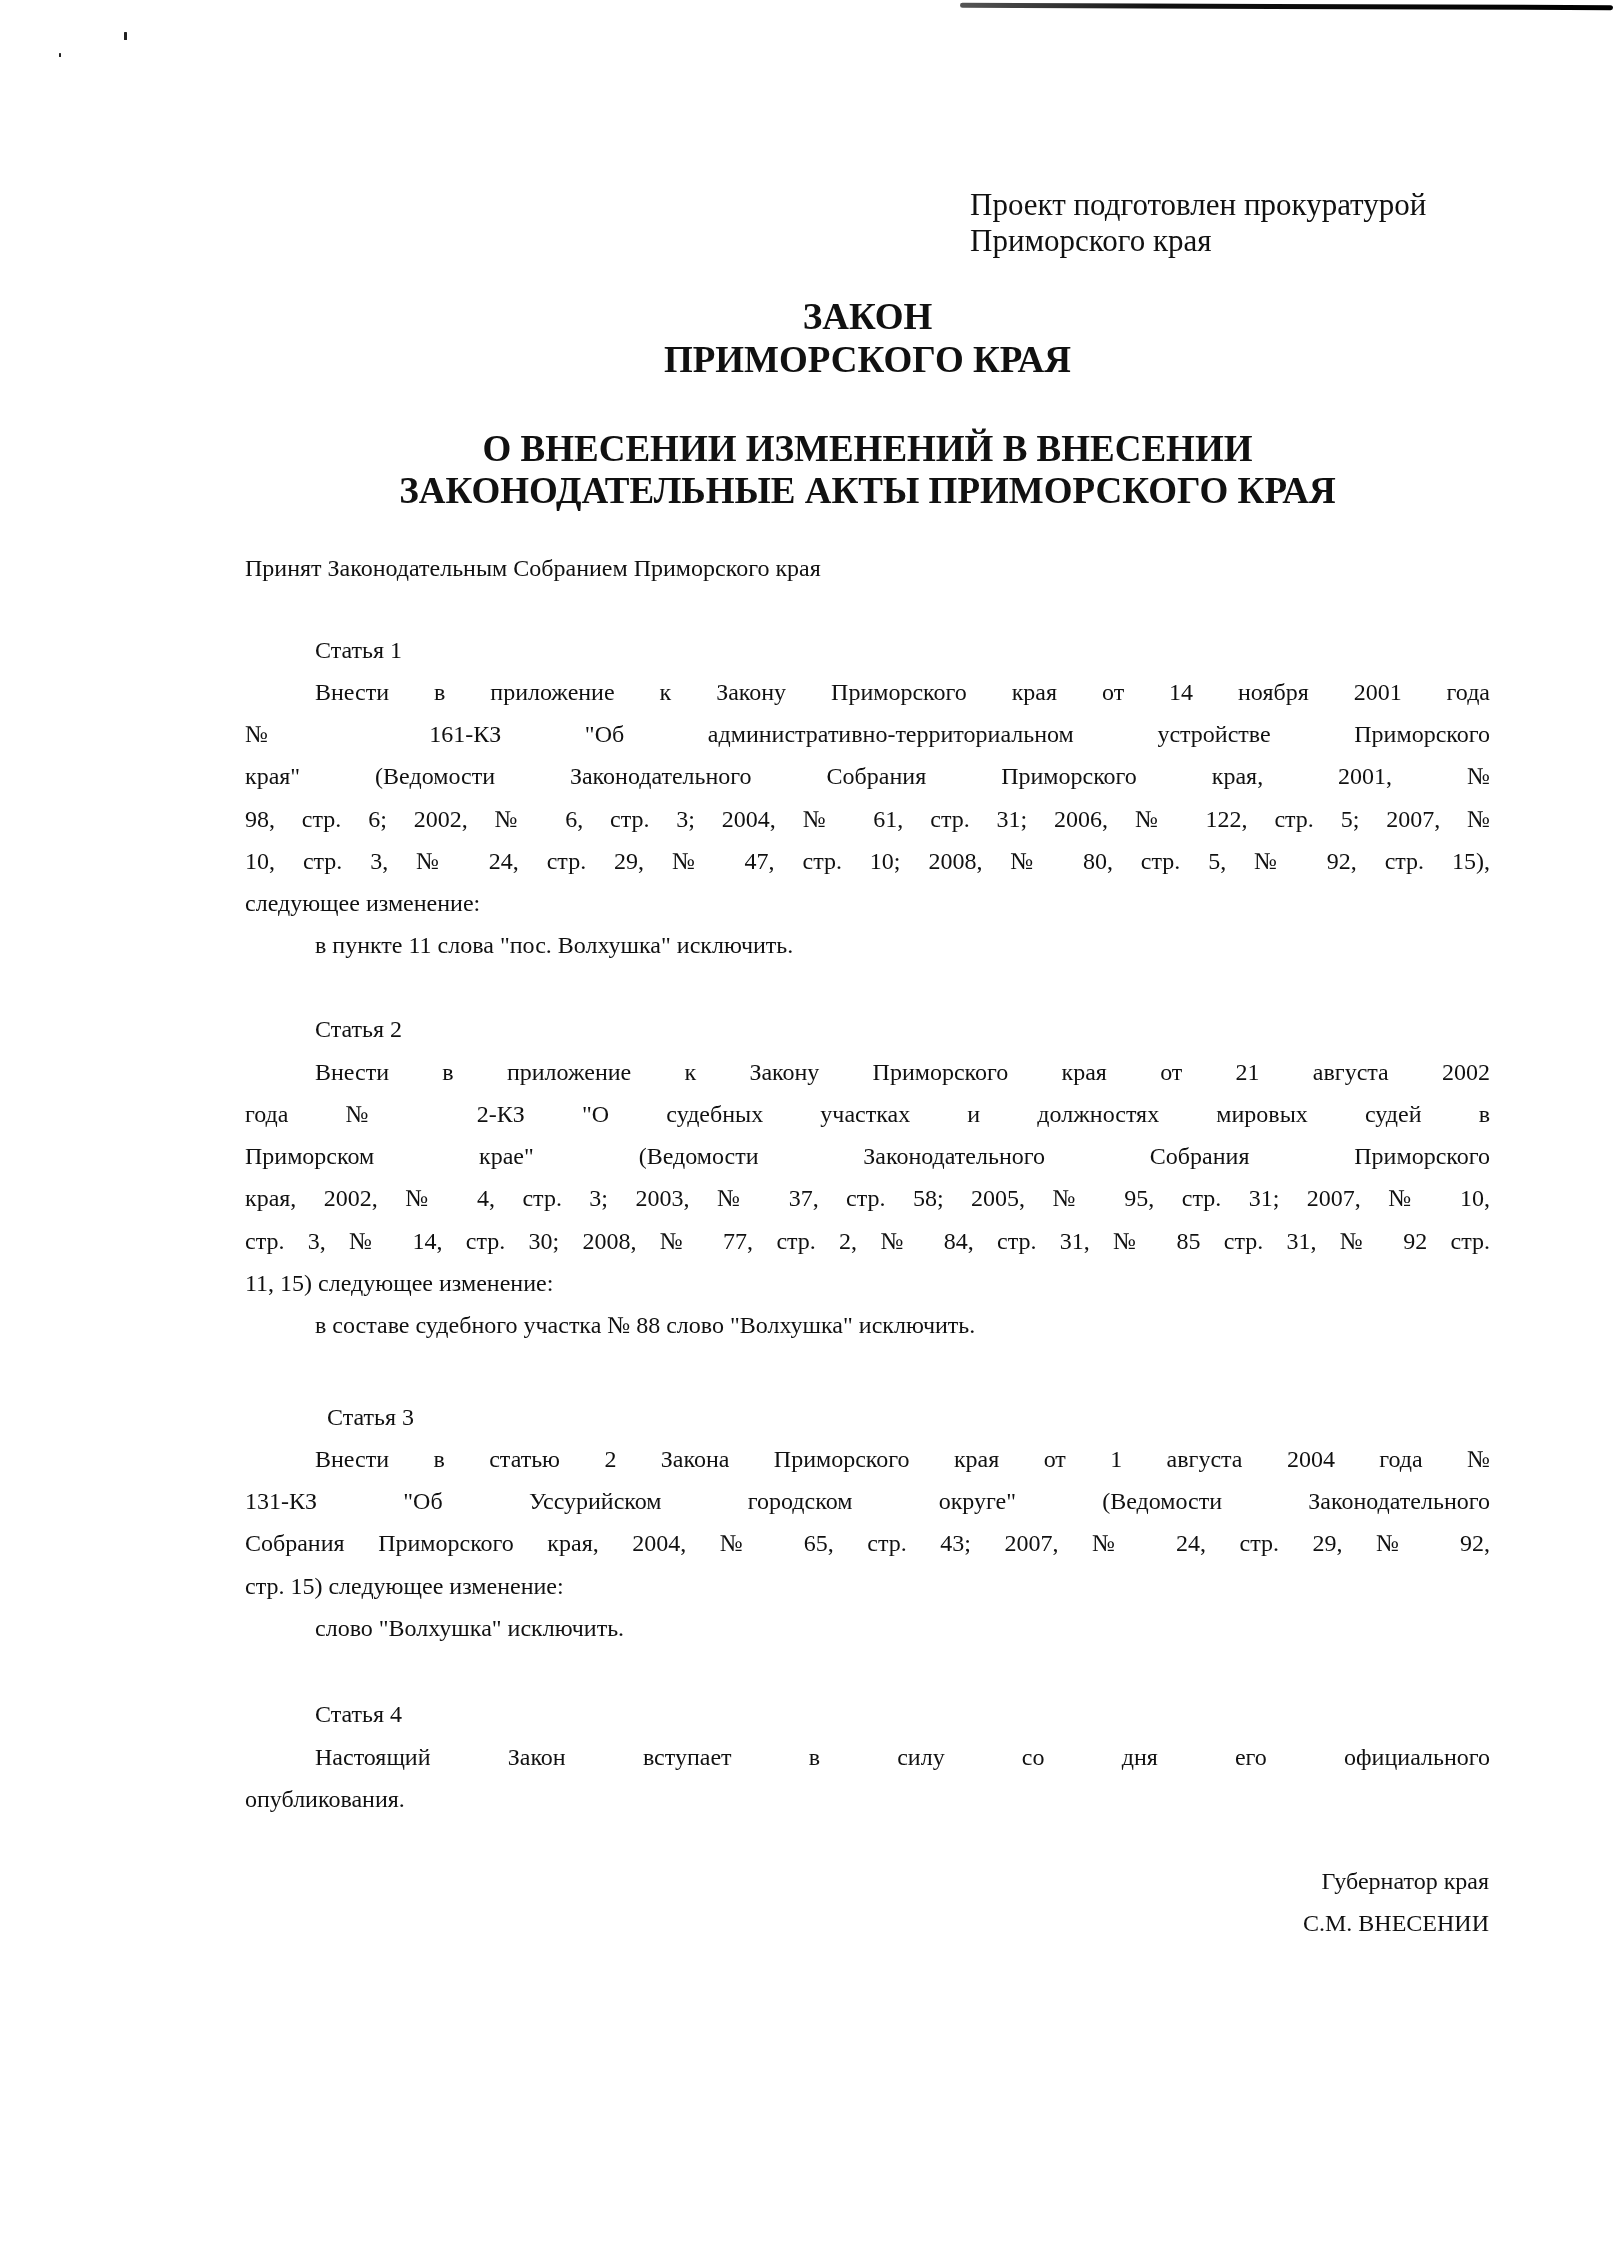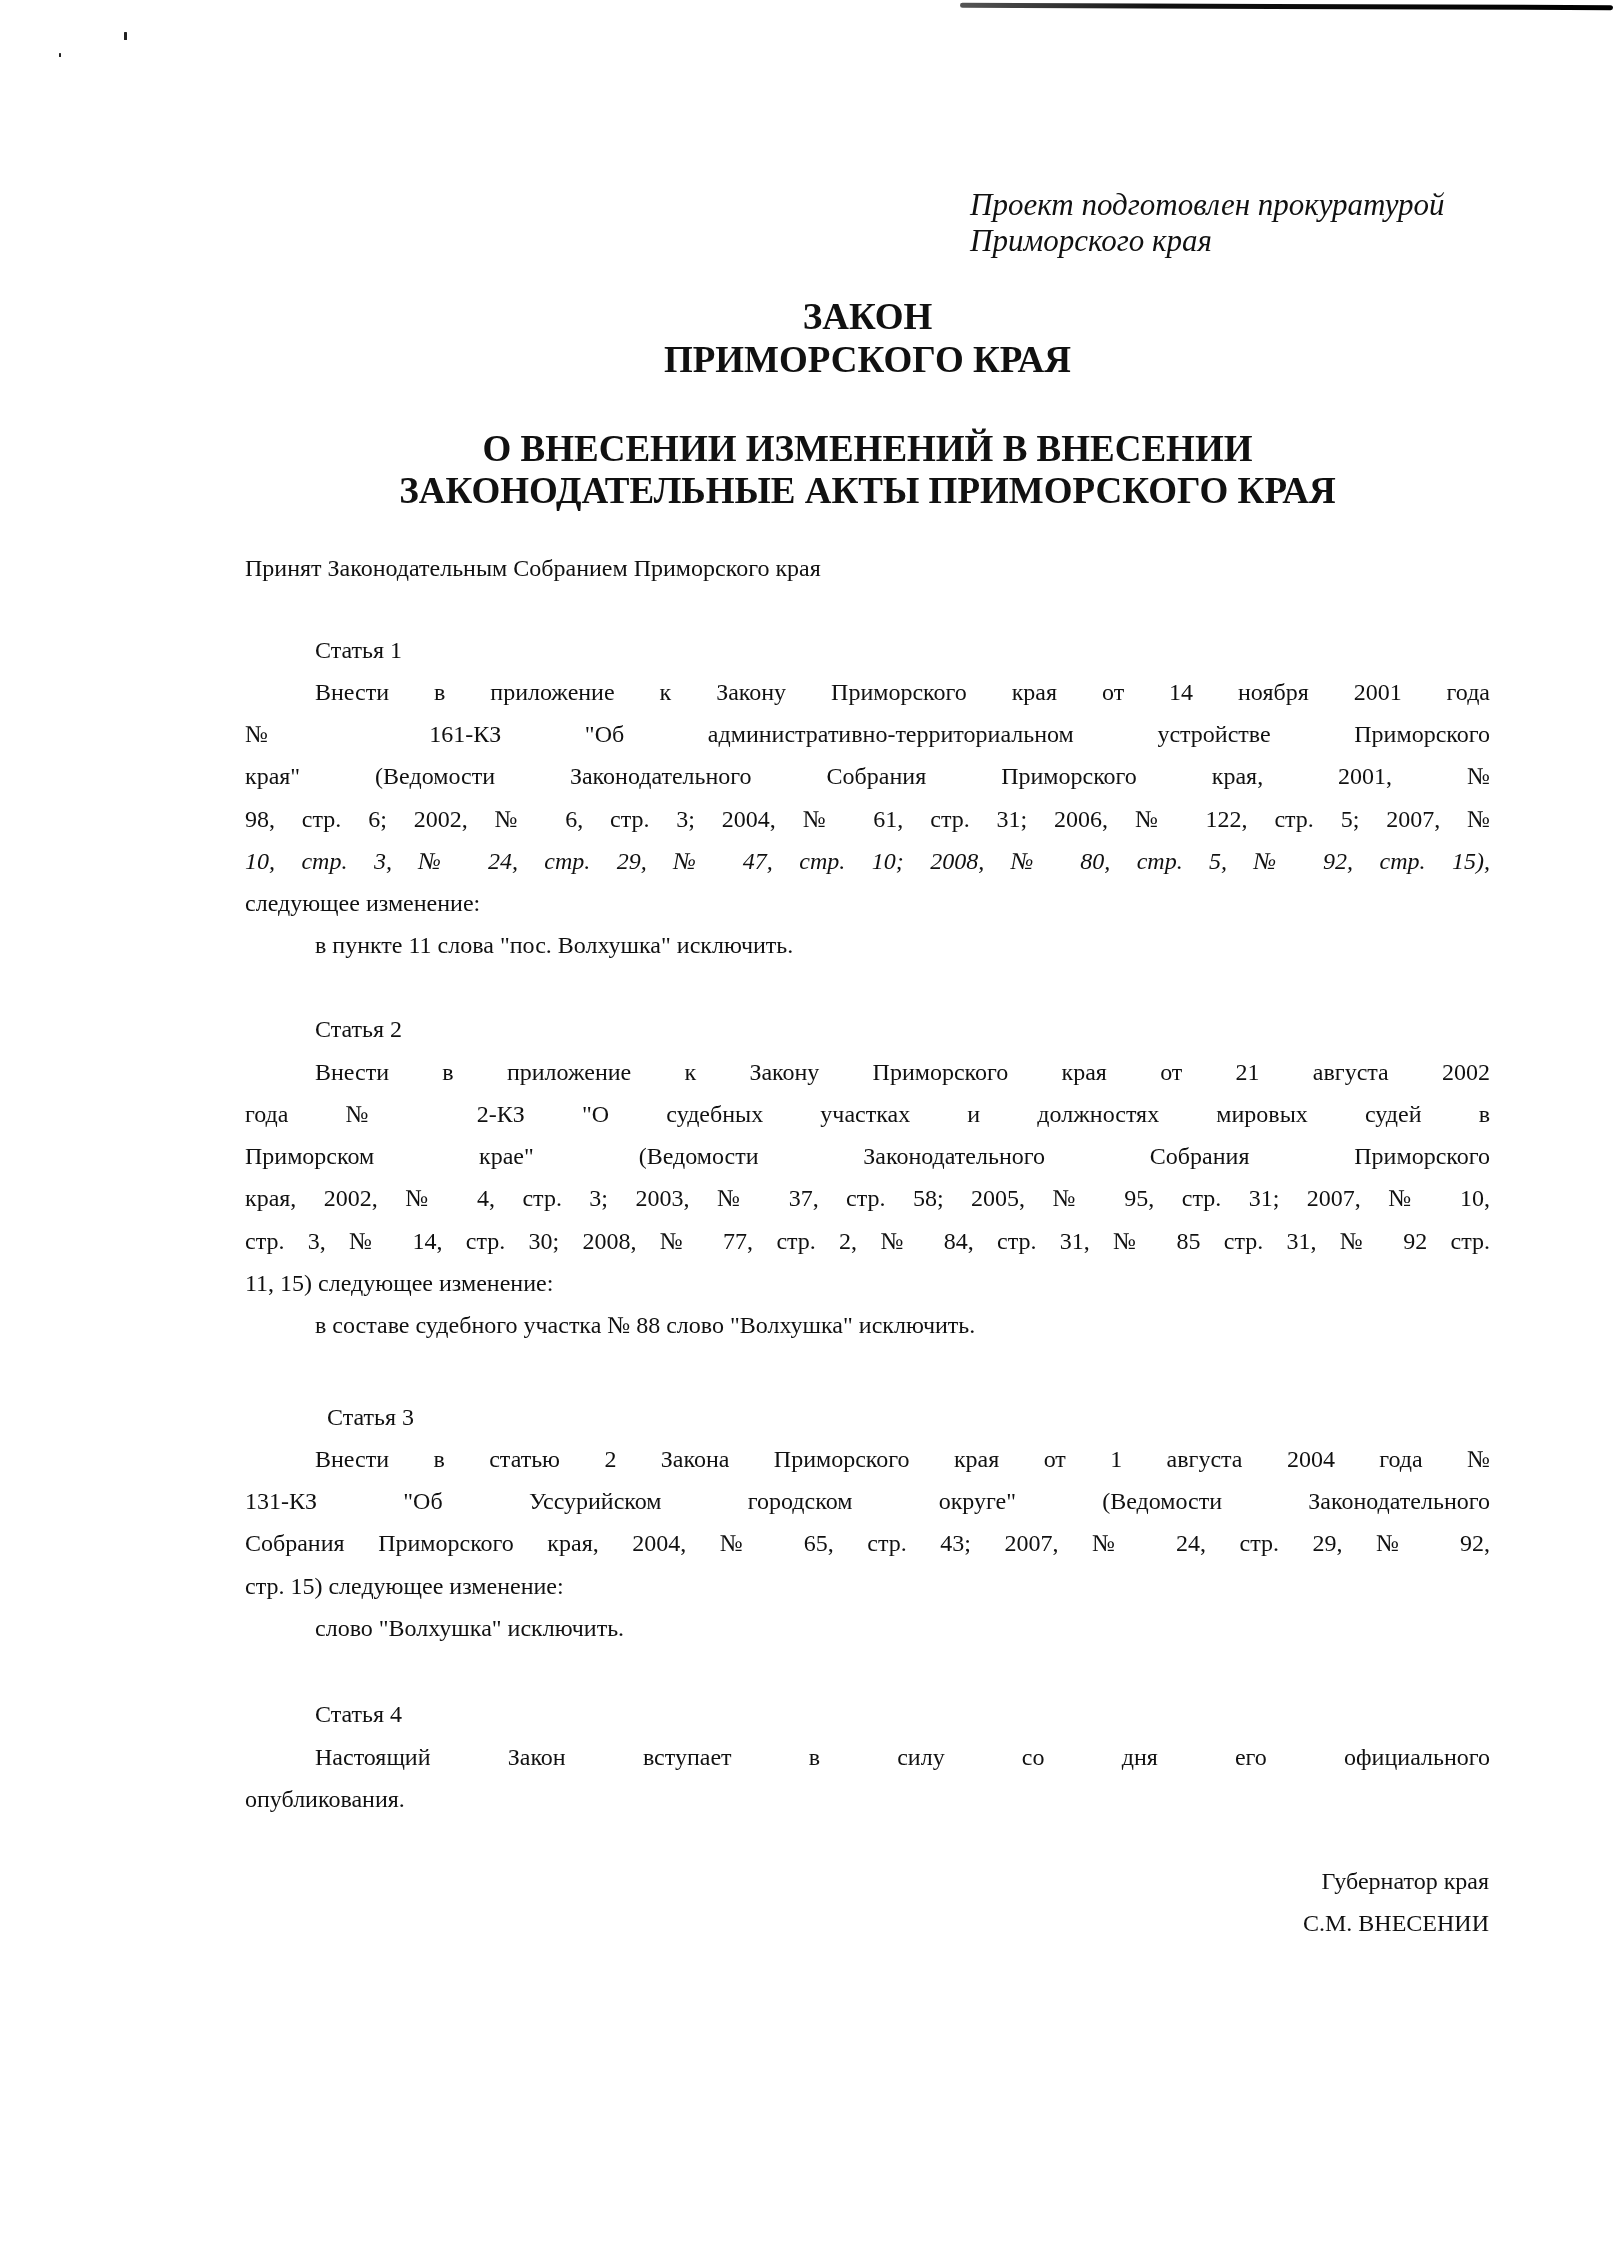--- a/index.html
+++ b/index.html
@@ -8,21 +8,21 @@
   .page { position: absolute; left: 0; top: 0; width: 1620px; height: 2261px; background: #ffffff; }
   .scan-bar { position: absolute; left: 960px; top: 3.8px; width: 653px; height: 5.1px;
               background: linear-gradient(90deg, #555 0%, #111 30%, #000 100%);
               border-radius: 2.6px; transform: skewY(0.2deg); }
   .speck { position: absolute; background: #222; border-radius: 0.6px; }
   .line { position: absolute; font-size: 24px; line-height: 42px; white-space: nowrap; }
   .just { left: 245px; width: 1245px; text-align: justify; text-align-last: justify; white-space: normal; }
   .left { left: 245px; }
   .indent { left: 315px; }
   .indent-just { left: 315px; width: 1175px; text-align: justify; text-align-last: justify; white-space: normal; }
-  .header-note { left: 970px; font-size: 31px; line-height: 36px; font-style: italic; }
+  .header-note { left: 970px; font-size: 31px; line-height: 36px; }
   .title-center { left: 245px; width: 1245px; text-align: center; font-weight: bold; font-size: 37px; }
   .sig { right: 131px; text-align: right; }
 </style>
 </head>
 <body>
 
 <div class="page">
 
   <div class="scan-bar"></div>
   <div class="speck" style="left:124px;top:32px;width:3.2px;height:7.7px;"></div>
@@ -37,21 +37,21 @@
   <div class="line title-center" style="top:428px;">О ВНЕСЕНИИ ИЗМЕНЕНИЙ В ВНЕСЕНИИ</div>
   <div class="line title-center" style="top:470px;">ЗАКОНОДАТЕЛЬНЫЕ АКТЫ ПРИМОРСКОГО КРАЯ</div>
 
   <div class="line left" style="top:547px;">Принят Законодательным Собранием Приморского края</div>
 
   <div class="line indent" style="top:629px;">Статья 1</div>
   <div class="line indent-just" style="top:671px;">Внести в приложение к Закону Приморского края от 14 ноября 2001 года</div>
   <div class="line just" style="top:713px;">№ 161-КЗ "Об административно-территориальном устройстве Приморского</div>
   <div class="line just" style="top:755px;">края" (Ведомости Законодательного Собрания Приморского края, 2001, №</div>
   <div class="line just" style="top:798px;">98, стр. 6; 2002, № 6, стр. 3; 2004, № 61, стр. 31; 2006, № 122, стр. 5; 2007, №</div>
-  <div class="line just" style="top:840px;font-style:italic;">10, стр. 3, № 24, стр. 29, № 47, стр. 10; 2008, № 80, стр. 5,  № 92, стр. 15),</div>
+  <div class="line just" style="top:840px;">10, стр. 3, № 24, стр. 29, № 47, стр. 10; 2008, № 80, стр. 5,  № 92, стр. 15),</div>
   <div class="line left" style="top:882px;">следующее изменение:</div>
   <div class="line indent" style="top:924px;">в пункте 11 слова "пос. Волхушка" исключить.</div>
 
   <div class="line indent" style="top:1008px;">Статья 2</div>
   <div class="line indent-just" style="top:1051px;">Внести в приложение к Закону Приморского края от 21 августа 2002</div>
   <div class="line just" style="top:1093px;">года № 2-КЗ "О судебных участках и должностях мировых судей в</div>
   <div class="line just" style="top:1135px;">Приморском крае" (Ведомости Законодательного Собрания Приморского</div>
   <div class="line just" style="top:1177px;">края, 2002, № 4, стр. 3; 2003, № 37, стр. 58; 2005, № 95, стр. 31; 2007, № 10,</div>
   <div class="line just" style="top:1220px;">стр. 3, № 14, стр. 30; 2008, № 77, стр. 2, № 84, стр. 31, № 85 стр. 31, № 92 стр.</div>
   <div class="line left" style="top:1262px;">11, 15) следующее изменение:</div>

